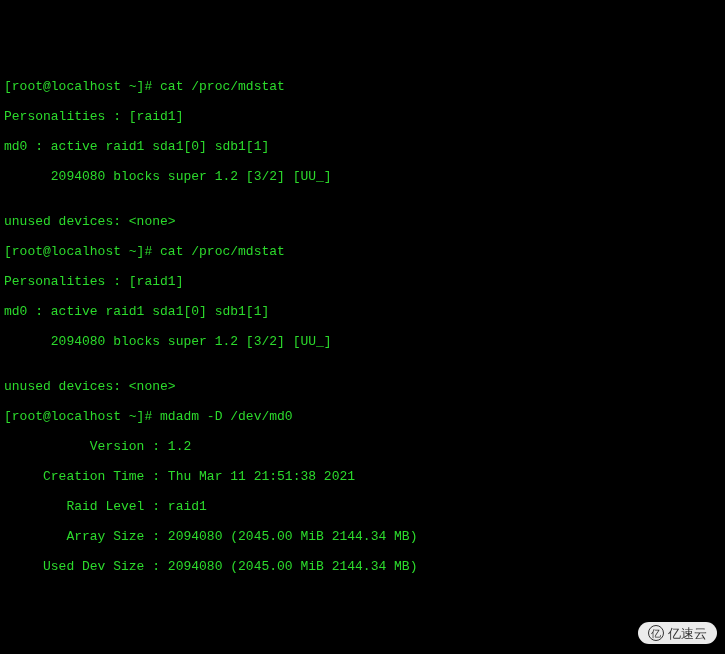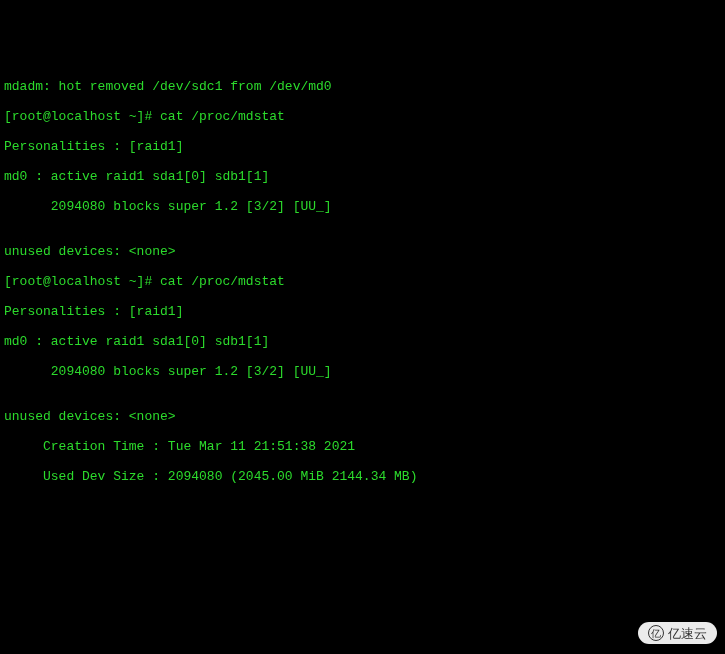--- a/index.html
+++ b/index.html
@@ -38,34 +38,37 @@
       align-items:center;justify-content:center;
       font-size:10px;
     }
   </style>
 </head>
 <body>
 
 
 
 <div>
-<span class="line">mdadm: hot removed /dev/sdc1 from /dev/md0</span>
 <span class="line">[root@localhost ~]# cat /proc/mdstat</span>
 <span class="line">Personalities : [raid1]</span>
 <span class="line">md0 : active raid1 sda1[0] sdb1[1]</span>
 <span class="line">      2094080 blocks super 1.2 [3/2] [UU_]</span>
 <span class="line"></span>
 <span class="line">unused devices: &lt;none&gt;</span>
 <span class="line">[root@localhost ~]# cat /proc/mdstat</span>
 <span class="line">Personalities : [raid1]</span>
 <span class="line">md0 : active raid1 sda1[0] sdb1[1]</span>
 <span class="line">      2094080 blocks super 1.2 [3/2] [UU_]</span>
 <span class="line"></span>
 <span class="line">unused devices: &lt;none&gt;</span>
-<span class="line">     Creation Time : Tue Mar 11 21:51:38 2021</span>
+<span class="line">[root@localhost ~]# mdadm -D /dev/md0</span>
+<span class="line">           Version : 1.2</span>
+<span class="line">     Creation Time : Thu Mar 11 21:51:38 2021</span>
+<span class="line">        Raid Level : raid1</span>
+<span class="line">        Array Size : 2094080 (2045.00 MiB 2144.34 MB)</span>
 <span class="line">     Used Dev Size : 2094080 (2045.00 MiB 2144.34 MB)</span>
 
 
 
 <span class="line"></span>
 
 
 
 
 

